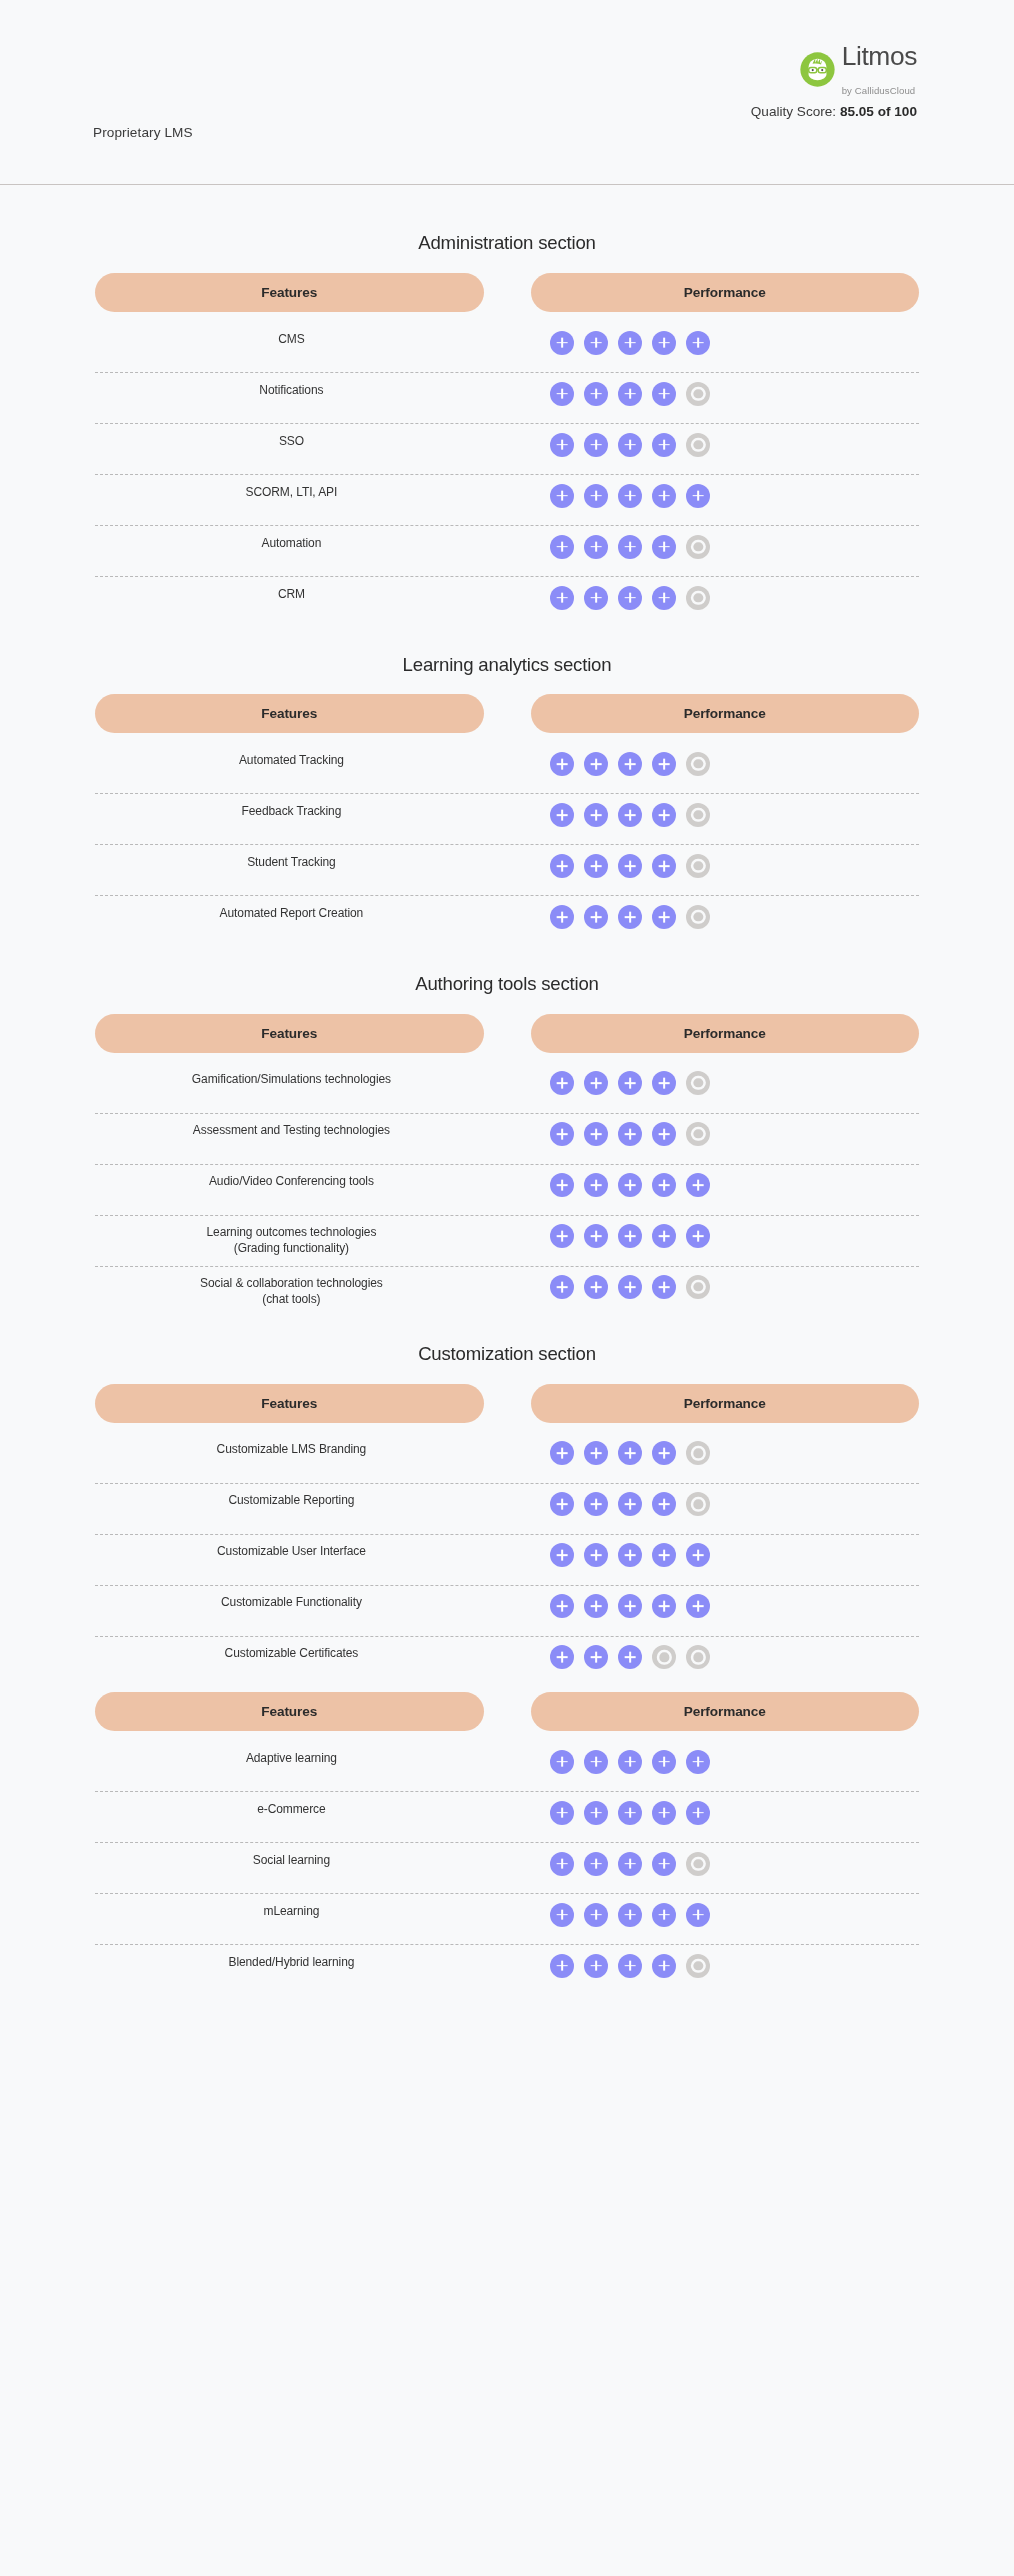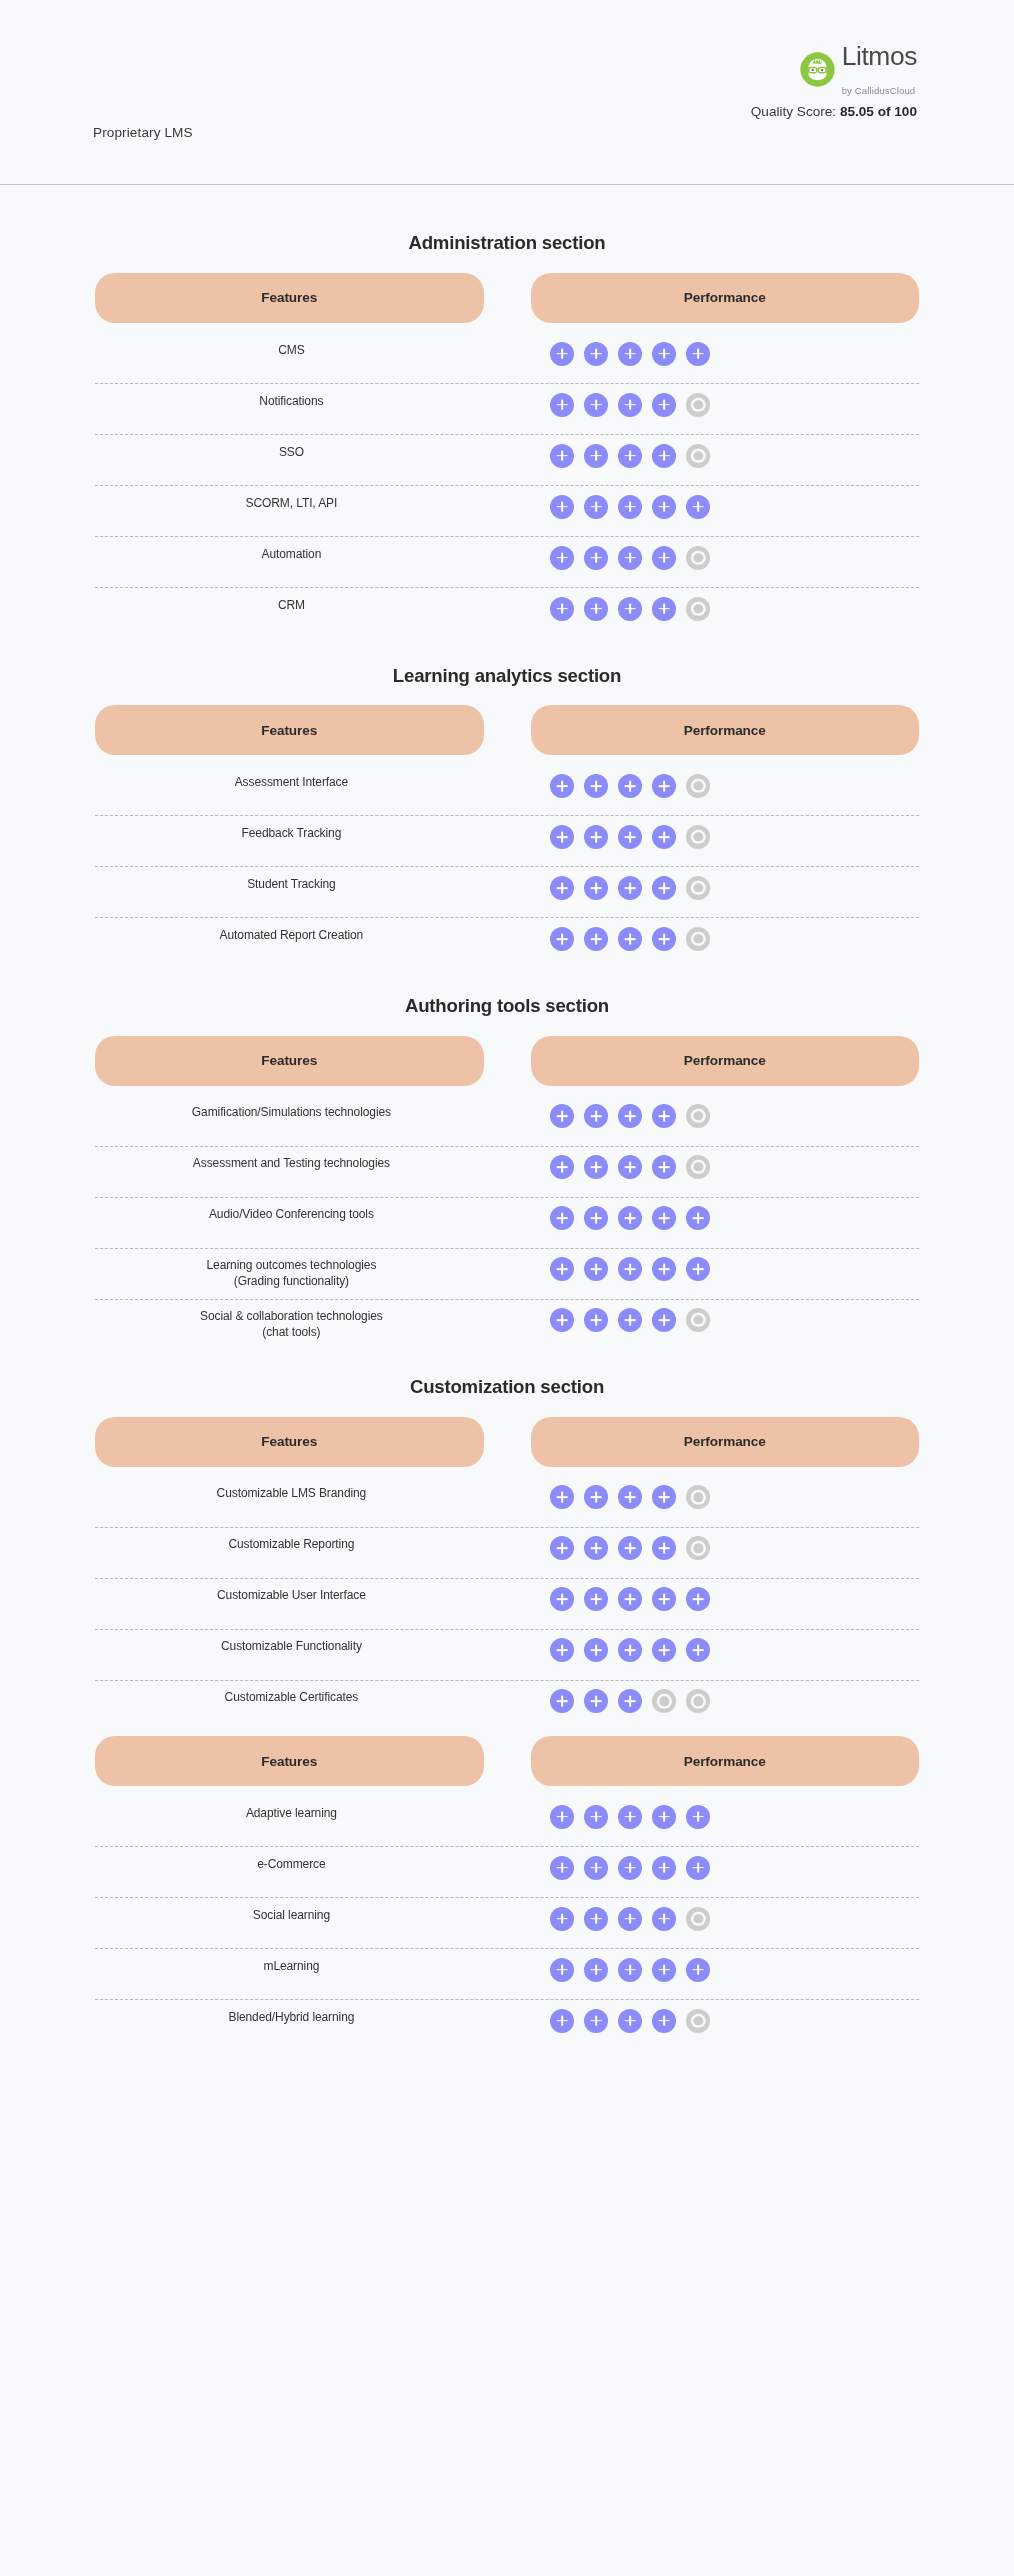--- a/index.html
+++ b/index.html
@@ -86,40 +86,40 @@
   .quality b { font-weight: 700; color: #2b2b2b; }
 
   
   .content { padding-top: 26px; }
 
   .section { margin-bottom: 4.3px; }
 
   .section-title {
     text-align: center;
     font-size: 18.6px;
-    font-weight: 700;
+    font-weight: 400;
     color: #2b2b2b;
     letter-spacing: -0.2px;
     padding: 21.4px 0 18.6px 0;
   }
 
   .table { width: 1014px; }
 
   .thead {
     display: flex;
     padding: 0 95px 0 95px;
     gap: 47px;
     margin-bottom: 10px;
   }
 
   .th {
     flex: 1 1 0;
     background: #edc2a6;
     border-radius: 20px;
-    height: 50px;
+    height: 39px;
     display: flex;
     align-items: center;
     justify-content: center;
     font-size: 13.6px;
     font-weight: 700;
     color: #2b2b2b;
     letter-spacing: -0.1px;
   }
 
   .tbody { padding: 0 95px; }
@@ -328,21 +328,21 @@
       </div>
       <div class="section">
         <div class="section-title">Learning analytics section</div>
         <div class="table">
           <div class="thead">
             <div class="th">Features</div>
             <div class="th">Performance</div>
           </div>
           <div class="tbody">
             <div class="row">
-              <div class="cell-feature">Assessment Interface</div>
+              <div class="cell-feature">Automated Tracking</div>
               <div class="cell-perf">
                 <div class="dots">
                   <span class="dot filled"></span>
                   <span class="dot filled"></span>
                   <span class="dot filled"></span>
                   <span class="dot filled"></span>
                   <span class="dot empty"></span>
                 </div>
               </div>
             </div>

